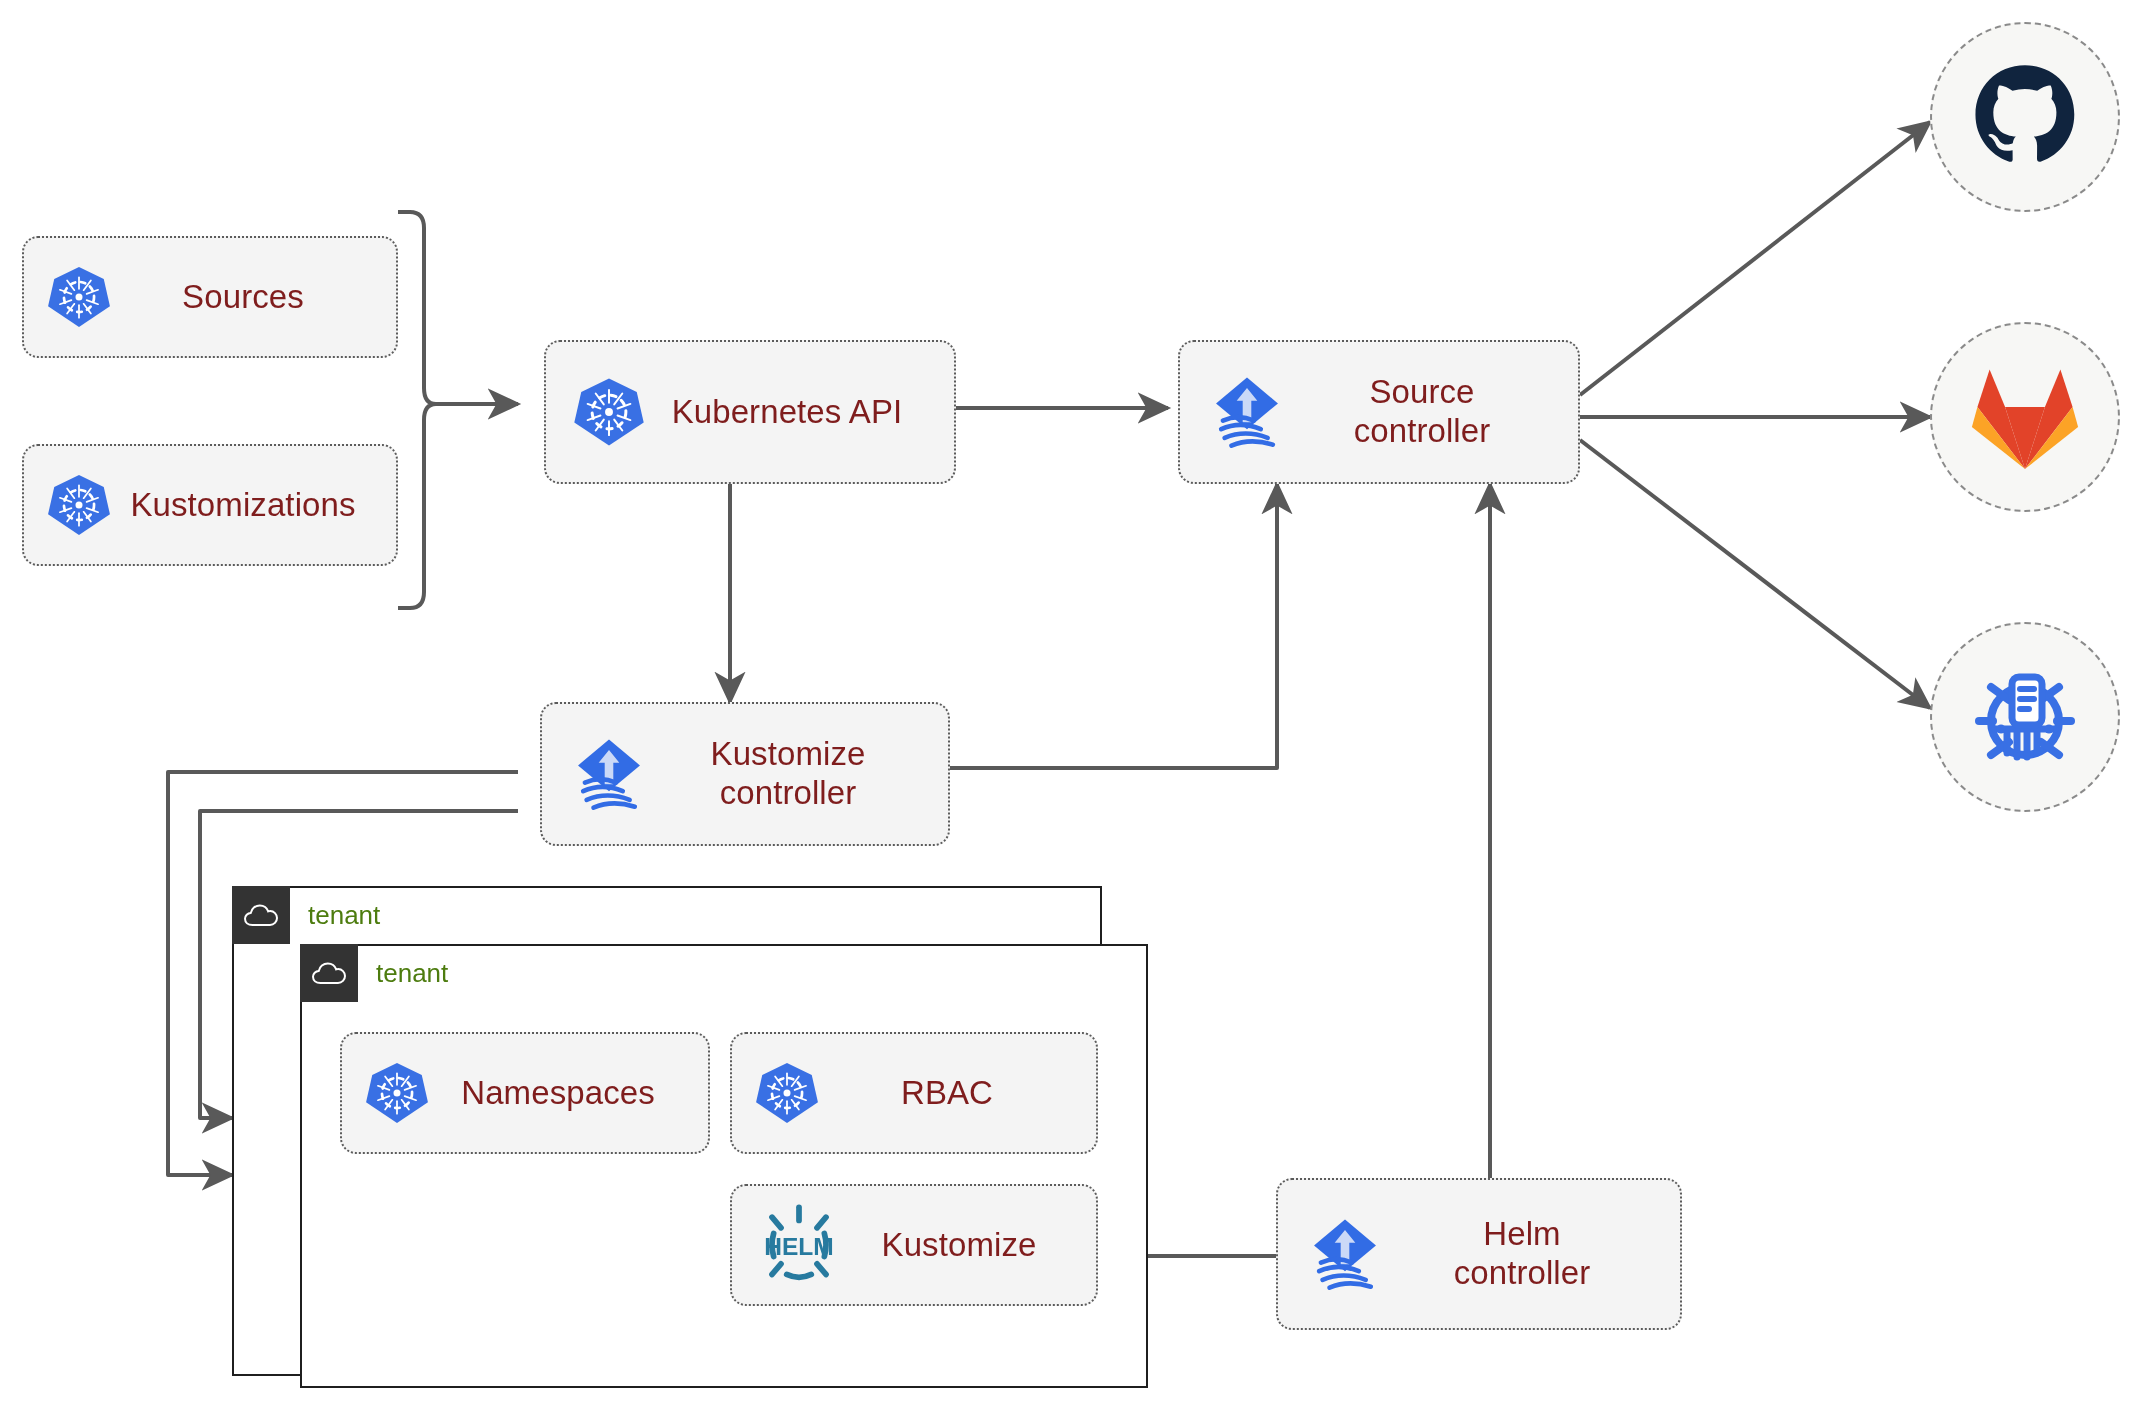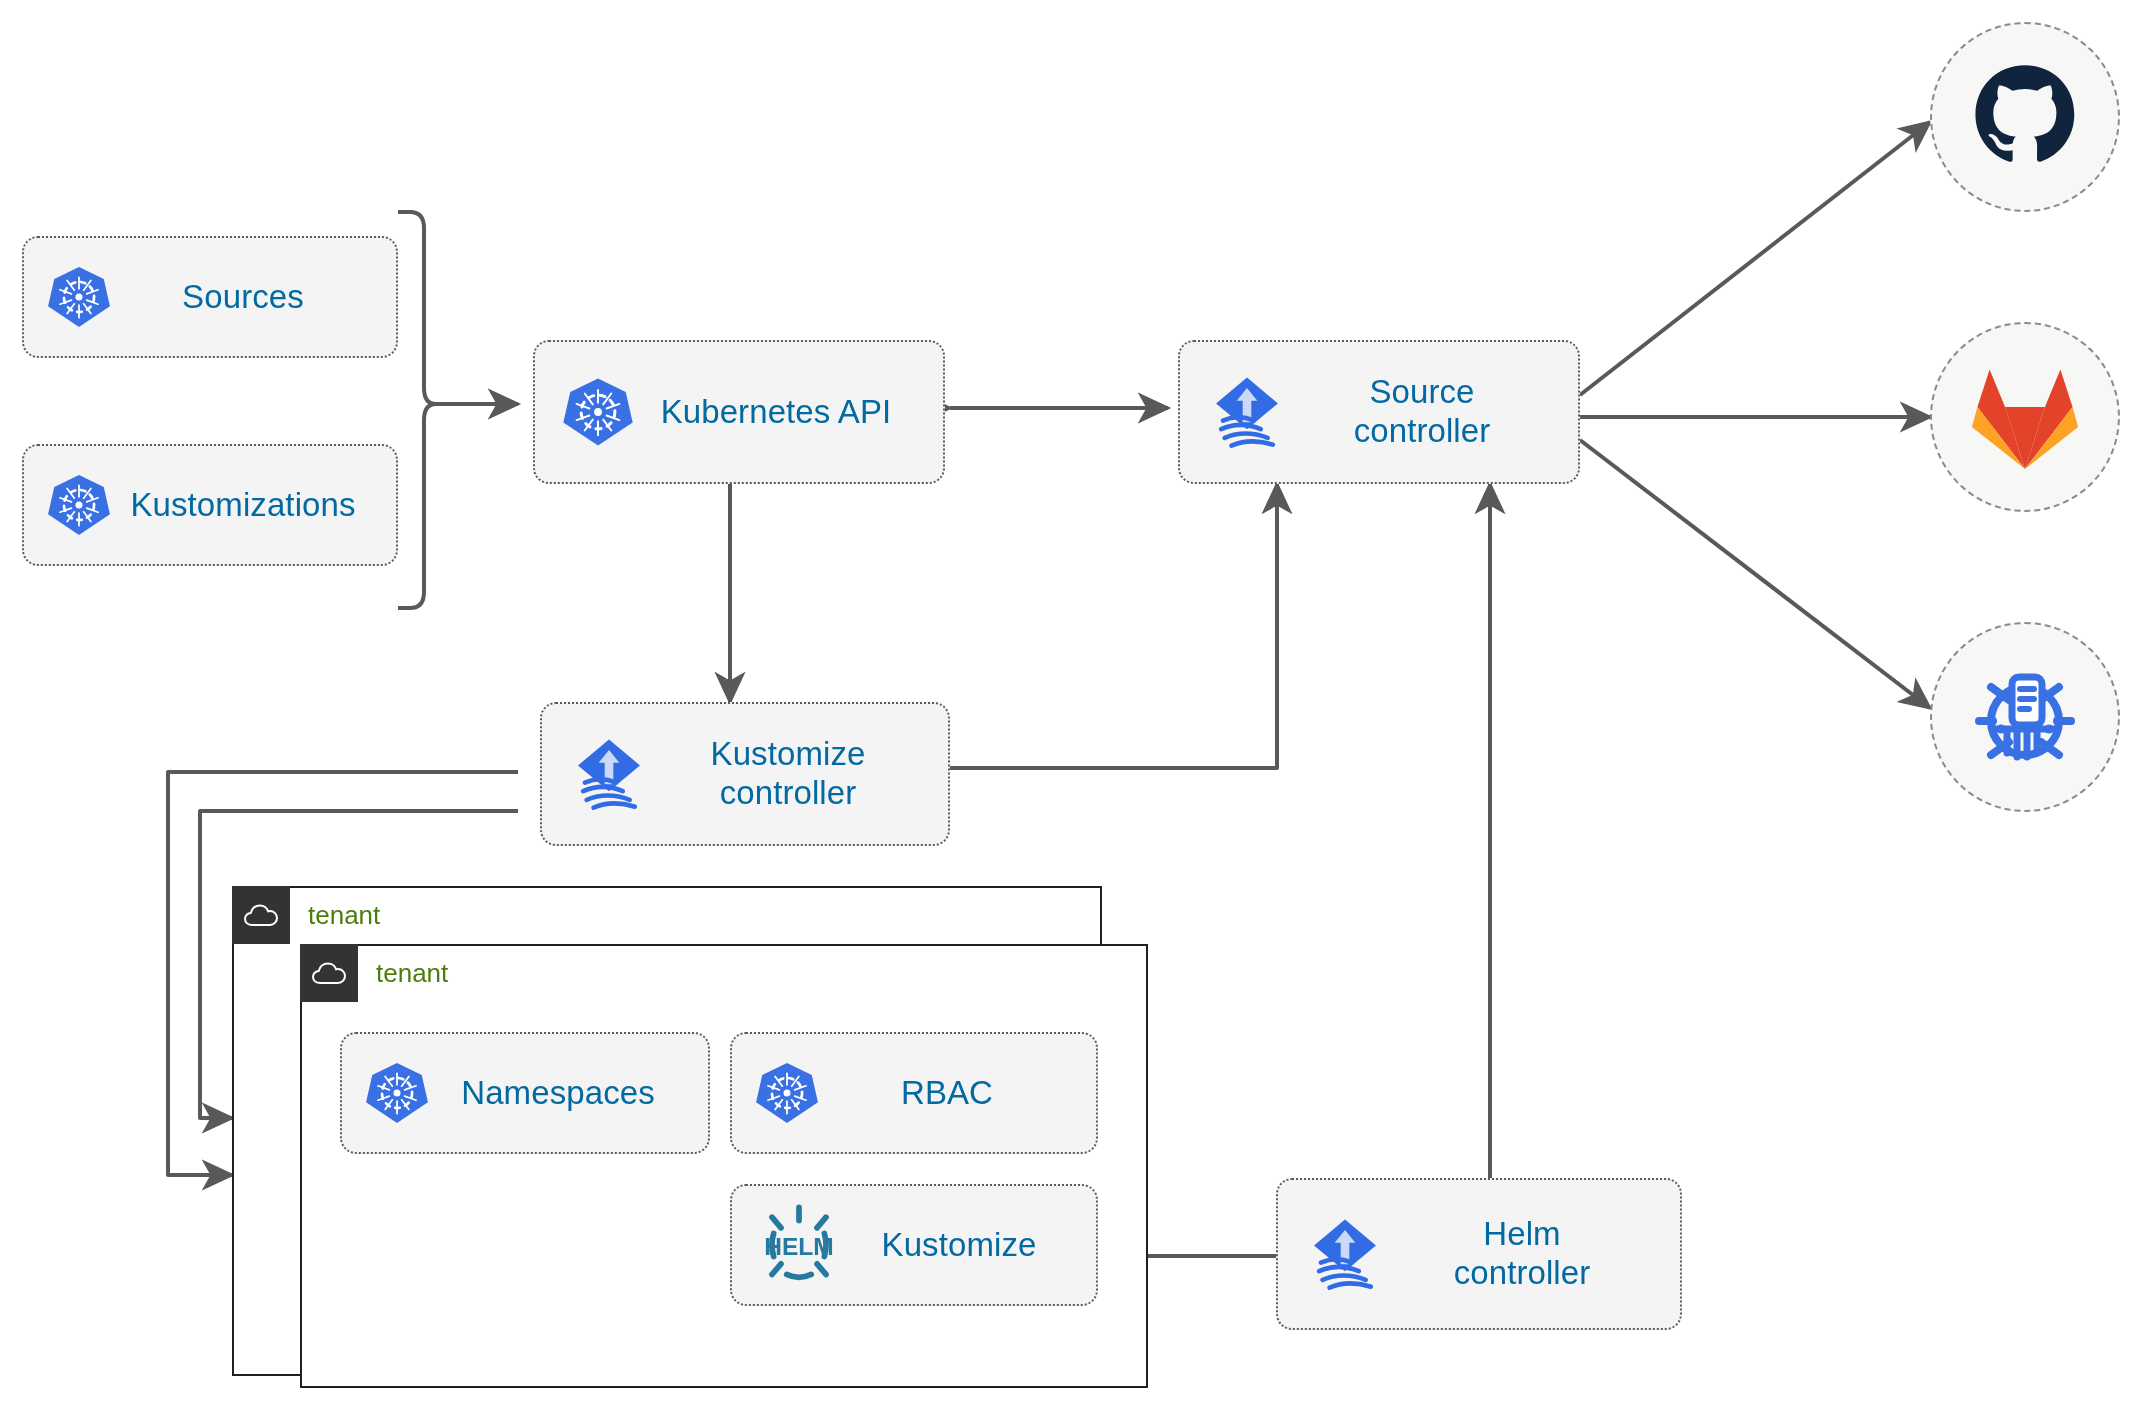--- a/index.html
+++ b/index.html
@@ -39,21 +39,21 @@
   }
   .node .ico {
     flex: 0 0 auto;
     display: flex;
     align-items: center;
     justify-content: center;
   }
   .node .lbl {
     flex: 1 1 auto;
     text-align: center;
-    color: #0369a1;
+    color: #7f1d1d;
     font-size: 33px;
     line-height: 1.18;
     letter-spacing: .1px;
     white-space: pre-line;
   }
 
   
   .circ {
     position: absolute;
     box-sizing: border-box;
@@ -176,21 +176,21 @@
             <path d="M36.5 25.4 L43.5 16"></path>
           <path d="M43.5 48 L36.5 38.6"></path>
             <path d="M27.5 25.4 L20.5 16"></path>
           <circle cx="32" cy="32" r="14.6" fill="none" stroke-width="2.6" stroke-dasharray="4.6 5.4"></circle>
         </g>
       </svg>
     </span>
     <span class="lbl">Kustomizations</span>
   </div>
 
-  <div class="node" style="left:533px; top:340px; width:412px; height:144px; padding:0 26px;">
+  <div class="node" style="left:544px; top:340px; width:412px; height:144px; padding:0 26px;">
     <span class="ico">
       <svg width="74" height="74" viewBox="0 0 64 64">
         <path d="M32 3 L56 14.6 L62 41 L32 61 L2 41 L8 14.6 Z" fill="#3970E4"></path>
         <g fill="#ffffff" stroke="#ffffff" stroke-width="1.7" stroke-linecap="round">
           <circle cx="32" cy="32" r="3.4" stroke="none"></circle>
           <path d="M32 13 L32 24"></path>
             <path d="M32 40 L32 52"></path>
           <path d="M13.5 25 L24.6 29"></path>
             <path d="M39.4 35 L50.5 39"></path>
           <path d="M50.5 25 L39.4 29"></path>

